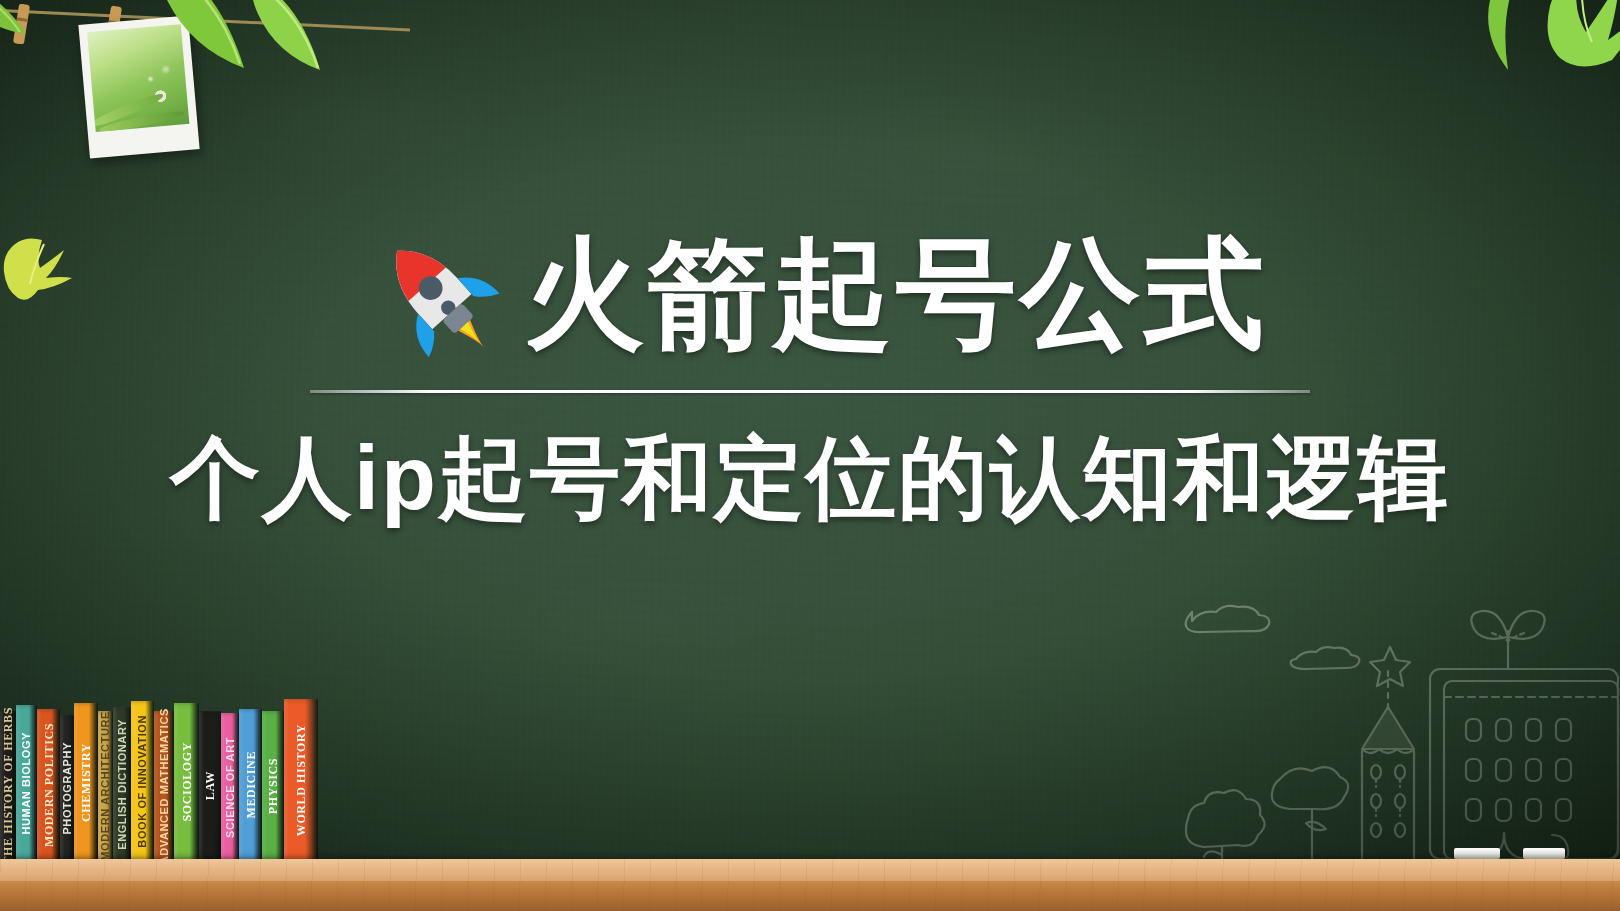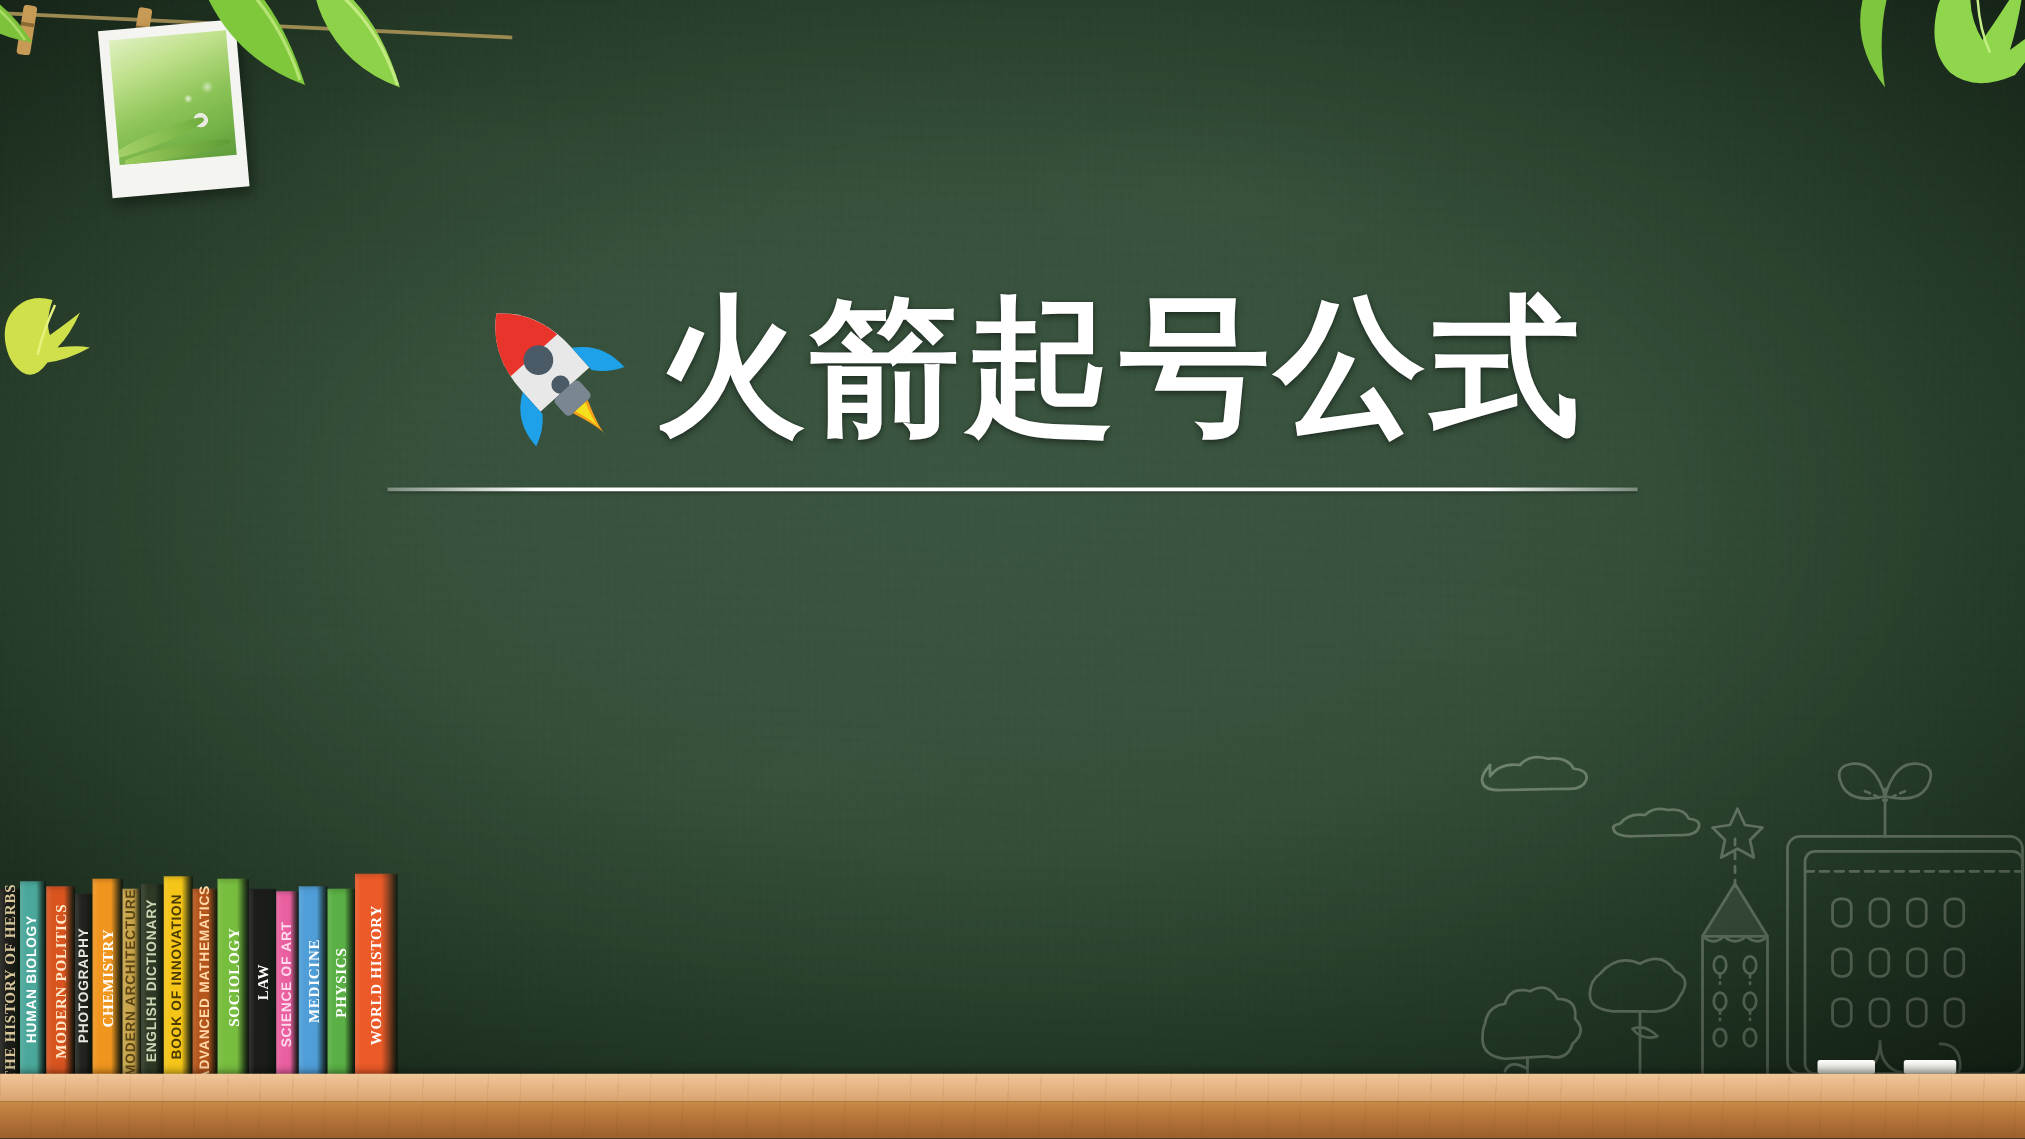--- a/index.html
+++ b/index.html
@@ -4,21 +4,21 @@
 <title>火箭起号公式</title>
 <style>
   * { margin:0; padding:0; box-sizing:border-box; }
   html, body { width:1620px; height:911px; overflow:hidden; background:#1a2d1c; }
   body { font-family:"Liberation Sans","DejaVu Sans",sans-serif; }
 
   #slide {
     position:relative;
     width:1620px; height:911px;
     overflow:hidden;
-    background:#000000;
+    background:#ec4899;
   }
 
   
   .board-base {
     position:absolute; inset:0;
     background:
       radial-gradient(ellipse 78% 72% at 48% 42%,
         #3b5640 0%,
         #37513c 32%,
         #304a33 58%,
@@ -308,20 +308,21 @@
           <path d="M30 52 q-16 10 -16 30 q10-4 16-12Z" fill="#1ea1e8"></path>
           <path d="M70 52 q16 10 16 30 q-10-4 -16-12Z" fill="#1ea1e8"></path>
           <rect x="40" y="68" width="20" height="14" rx="3" fill="#7a8691"></rect>
           <path d="M44 82 q6 16 6 22 q0-6 6-22Z" fill="#f6a01c"></path>
           <path d="M46 82 q4 12 4 17 q0-5 4-17Z" fill="#f4e01c"></path>
         </g>
       </svg>
       <div class="main-title">火箭起号公式</div>
     </div>
     <div class="divider"></div>
+    <div class="subtitle">个人ip起号和定位的认知和逻辑</div>
   </div>
 
   <div class="books">
       <div class="book serif" style="width: 16px; height: 150px; background: linear-gradient(90deg, rgb(30, 30, 26) 0%, rgb(30, 30, 26) 62%, rgba(0, 0, 0, 0.32) 100%);">
         <span class="spine-text" style="color: rgb(216, 199, 154);">The History of Herbs</span>
       </div>
       <div class="book" style="width: 21px; height: 156px; background: linear-gradient(90deg, rgb(74, 168, 155) 0%, rgb(74, 168, 155) 62%, rgba(0, 0, 0, 0.32) 100%);">
         <span class="spine-text" style="color: rgb(255, 255, 255);">Human Biology</span>
       </div>
       <div class="book serif" style="width: 23px; height: 152px; background: linear-gradient(90deg, rgb(217, 84, 31) 0%, rgb(217, 84, 31) 62%, rgba(0, 0, 0, 0.32) 100%);">

